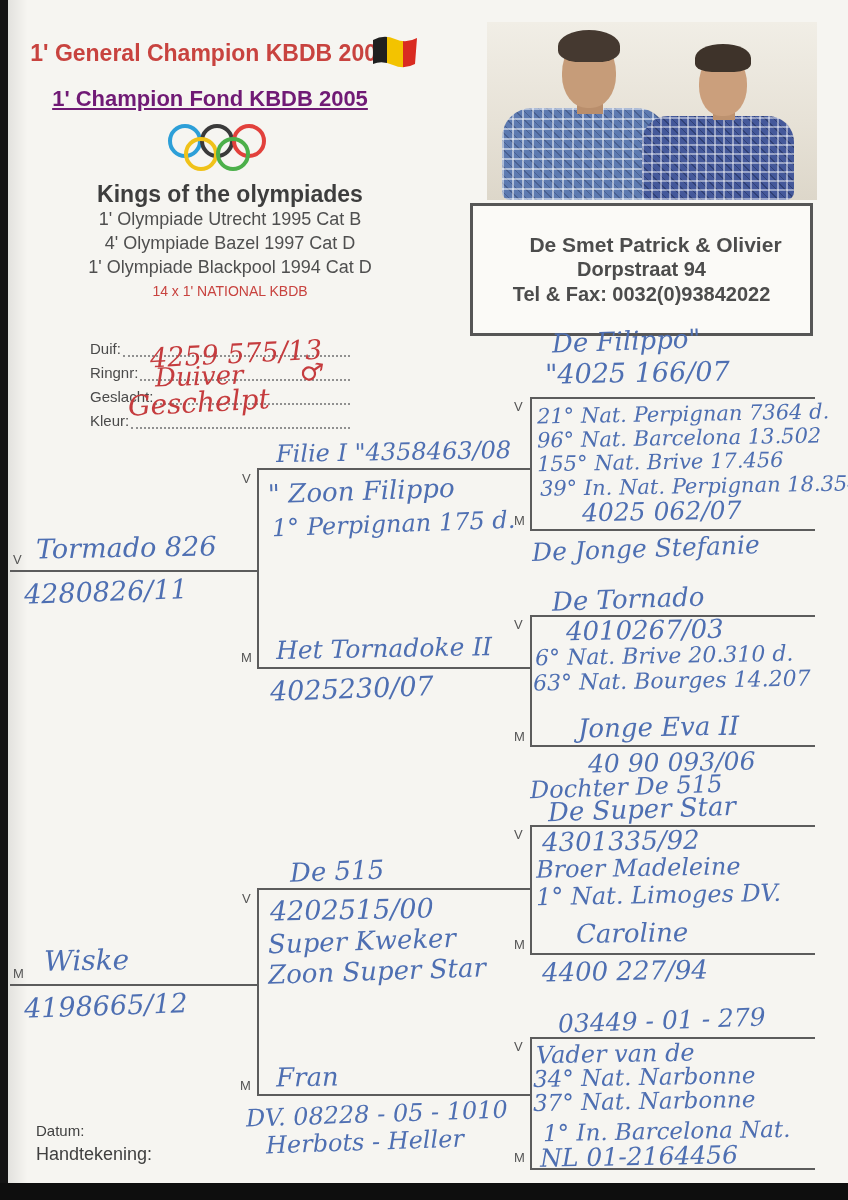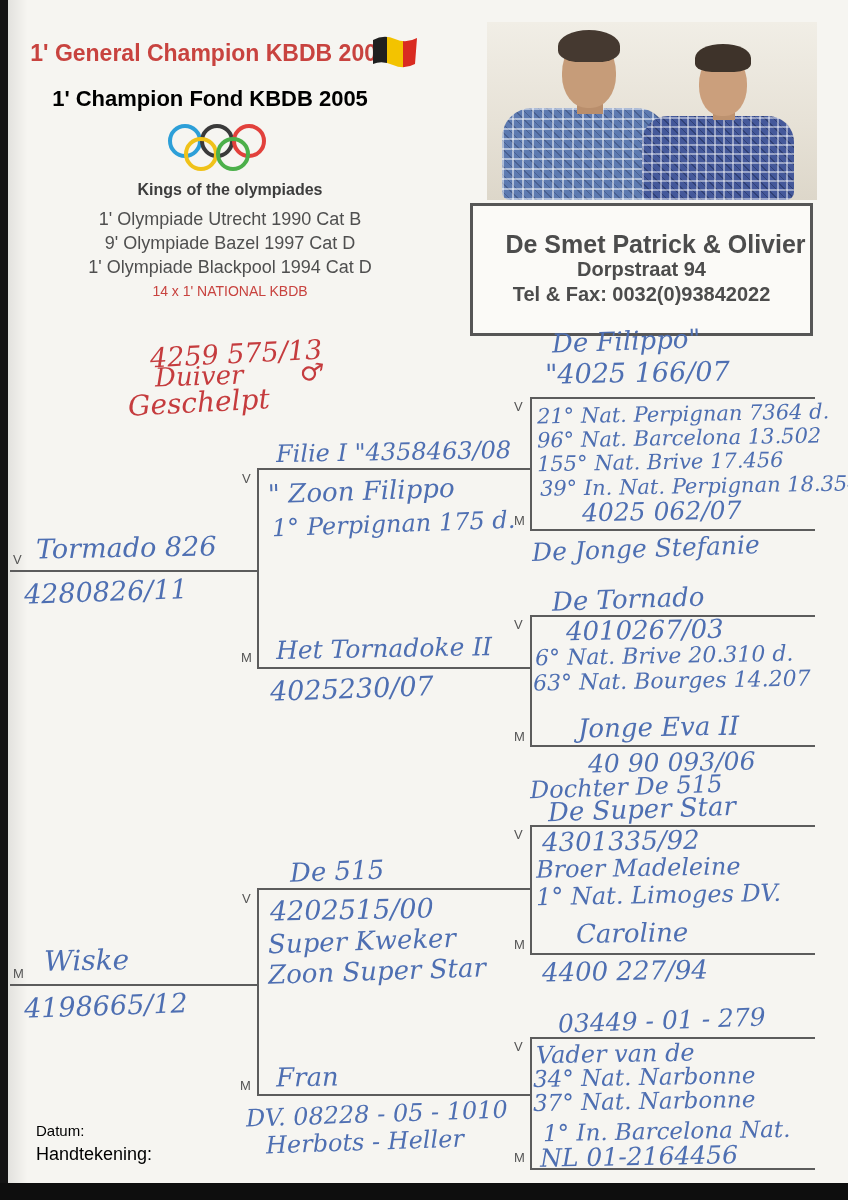--- a/index.html
+++ b/index.html
@@ -1,20 +1,20 @@
 <!DOCTYPE html>
 <html><head>
 <meta charset="utf-8">
 <style>
   html,body{margin:0;padding:0;}
   body{width:848px;height:1200px;font-family:"Liberation Sans",sans-serif;}
   .page{position:relative;width:848px;height:1200px;background:#f6f5f1;overflow:hidden;}
   .abs{position:absolute;}
   
-  .print{color:#000000;font-family:"Liberation Sans",sans-serif;}
+  .print{color:#404040;font-family:"Liberation Sans",sans-serif;}
   .bold{font-weight:bold;}
   .red{color:#c8433f;}
   .center{text-align:center;}
   
   .hw{font-family:"DejaVu Serif",serif;font-style:italic;color:#4e6fb2;white-space:nowrap;}
   .hwred{font-family:"DejaVu Serif",serif;font-style:italic;color:#c53c3e;white-space:nowrap;}
   
   .hline{height:2px;background:#5c5c5c;}
   .vline{width:2px;background:#5c5c5c;}
   .marker{font-size:13px;color:#555;font-family:"Liberation Sans",sans-serif;}
@@ -63,53 +63,71 @@
           </clipPath>
         </defs>
       <g clip-path="url(#fw)">
         <rect x="0" y="0" width="16" height="38" fill="#1f1f1f"></rect>
         <rect x="16" y="0" width="16" height="38" fill="#f3c300"></rect>
         <rect x="32" y="0" width="16" height="38" fill="#d92b21"></rect>
       </g>
     </svg>
   </div>
 
-  <div class="abs print bold center" style="left:30px;top:86px;width:360px;font-size:22px;color:#000000;">1' Champion Fond KBDB 2005</div>
+  <div class="abs print bold center" style="left:30px;top:86px;width:360px;font-size:22px;color:#701a75;text-decoration:underline;">1' Champion Fond KBDB 2005</div>
 
   <div class="abs" style="left:168px;top:124px;width:96px;height:46px;">
     <span class="ring" style="left:0;top:0;border-color:#2d9fd8;"></span>
     <span class="ring" style="left:32px;top:0;border-color:#3a3a3a;"></span>
     <span class="ring" style="left:64px;top:0;border-color:#e2413c;"></span>
     <span class="ring" style="left:16px;top:13px;border-color:#f0c219;"></span>
     <span class="ring" style="left:48px;top:13px;border-color:#4cb04a;"></span>
   </div>
 
-  <div class="abs print bold center" style="left:40px;top:181px;width:380px;font-size:16px;color:#3d3d3d;">Kings of the olympiades</div>
-  <div class="abs print center" style="left:40px;top:209px;width:380px;font-size:18px;color:#4f4f4f;">1' Olympiade Utrecht 1990 Cat B</div>
-  <div class="abs print center" style="left:40px;top:233px;width:380px;font-size:18px;color:#4f4f4f;">9' Olympiade Bazel 1997 Cat D</div>
+  <div class="abs print bold center" style="left:40px;top:181px;width:380px;font-size:23px;color:#3d3d3d;">Kings of the olympiades</div>
+  <div class="abs print center" style="left:40px;top:209px;width:380px;font-size:18px;color:#4f4f4f;">1' Olympiade Utrecht 1995 Cat B</div>
+  <div class="abs print center" style="left:40px;top:233px;width:380px;font-size:18px;color:#4f4f4f;">4' Olympiade Bazel 1997 Cat D</div>
   <div class="abs print center" style="left:40px;top:257px;width:380px;font-size:18px;color:#4f4f4f;">1' Olympiade Blackpool 1994 Cat D</div>
   <div class="abs print center red" style="left:40px;top:283px;width:380px;font-size:14px;">14 x 1' NATIONAL KBDB</div>
 
   <div class="abs photo">
     <div class="abs plaidA" style="left:15px;top:86px;width:165px;height:92px;border-radius:30px 30px 8px 8px;"></div>
     <div class="abs" style="left:90px;top:74px;width:26px;height:18px;background:#b98e6c;"></div>
     <div class="abs" style="left:75px;top:16px;width:54px;height:70px;border-radius:50% 50% 46% 46%;background:#c69c79;"></div>
     <div class="abs" style="left:71px;top:8px;width:62px;height:32px;border-radius:50% 50% 35% 35%;background:#453930;"></div>
     <div class="abs plaidB" style="left:155px;top:94px;width:152px;height:84px;border-radius:26px 26px 8px 8px;"></div>
     <div class="abs" style="left:226px;top:82px;width:22px;height:16px;background:#bd926f;"></div>
     <div class="abs" style="left:212px;top:30px;width:48px;height:64px;border-radius:50% 50% 46% 46%;background:#cb9f7c;"></div>
     <div class="abs" style="left:208px;top:22px;width:56px;height:28px;border-radius:50% 50% 30% 30%;background:#3e332a;"></div>
   </div>
 
   <div class="abs addr">
-    <div style="font-size:25px;margin-left:28px;">De Smet Patrick &amp; Olivier</div>
+    <div style="font-size:21px;margin-left:28px;">De Smet Patrick &amp; Olivier</div>
     <div>Dorpstraat 94</div>
     <div>Tel &amp; Fax: 0032(0)93842022</div>
   </div>
 
+  <div class="abs" style="left:90px;top:333px;width:260px;">
+    <div class="formrow">
+      <span class="lbl">Duif:</span>
+        <span class="dots"></span>
+    </div>
+    <div class="formrow">
+      <span class="lbl">Ringnr:</span>
+        <span class="dots"></span>
+    </div>
+    <div class="formrow">
+      <span class="lbl">Geslacht:</span>
+        <span class="dots"></span>
+    </div>
+    <div class="formrow">
+      <span class="lbl">Kleur:</span>
+        <span class="dots"></span>
+    </div>
+  </div>
   <div class="abs hwred" style="left:150px;top:338px;font-size:27px;transform:rotate(-3deg);">4259 575/13</div>
   <div class="abs hwred" style="left:155px;top:361px;font-size:26px;transform:rotate(-2deg);">Duiver</div>
   <div class="abs hwred" style="left:300px;top:357px;font-size:26px;transform:rotate(10deg);">♂</div>
   <div class="abs hwred" style="left:128px;top:386px;font-size:28px;transform:rotate(-3deg);">Geschelpt</div>
 
   <div class="abs hline" style="left:10px;top:570px;width:248px;"></div>
   <div class="abs hline" style="left:10px;top:984px;width:248px;"></div>
   <div class="abs vline" style="left:257px;top:468px;height:201px;"></div>
   <div class="abs vline" style="left:257px;top:888px;height:208px;"></div>
   <div class="abs hline" style="left:257px;top:468px;width:273px;"></div>

